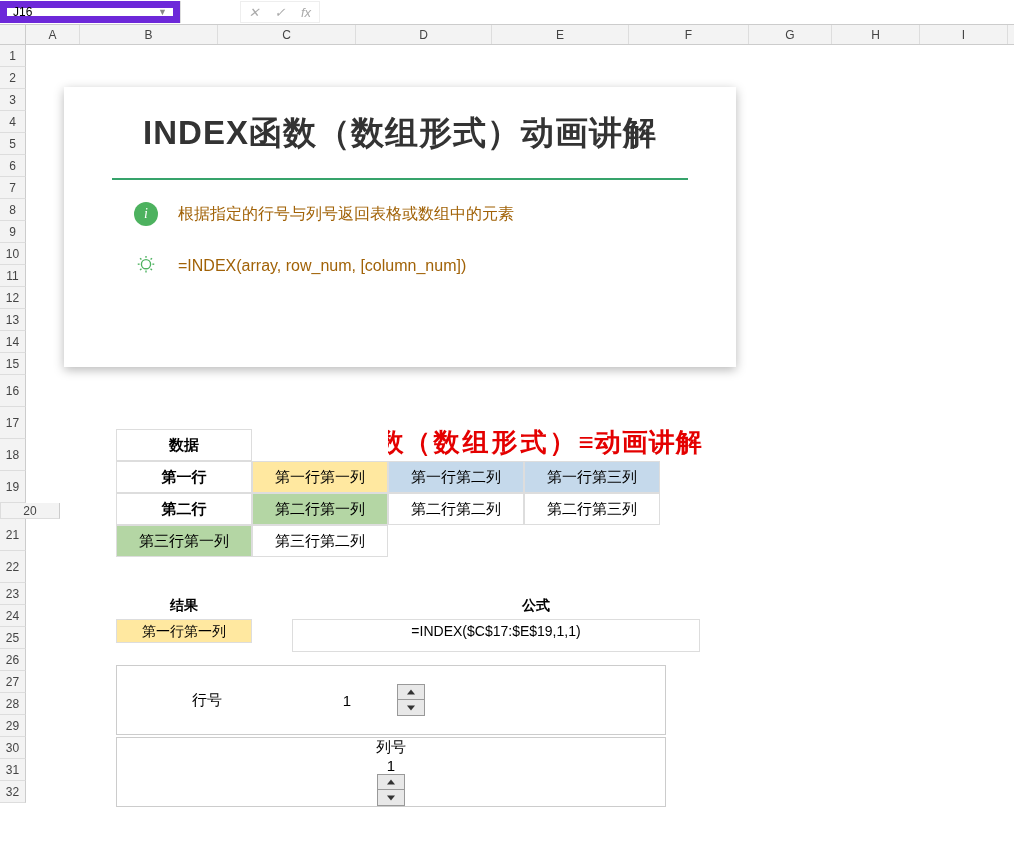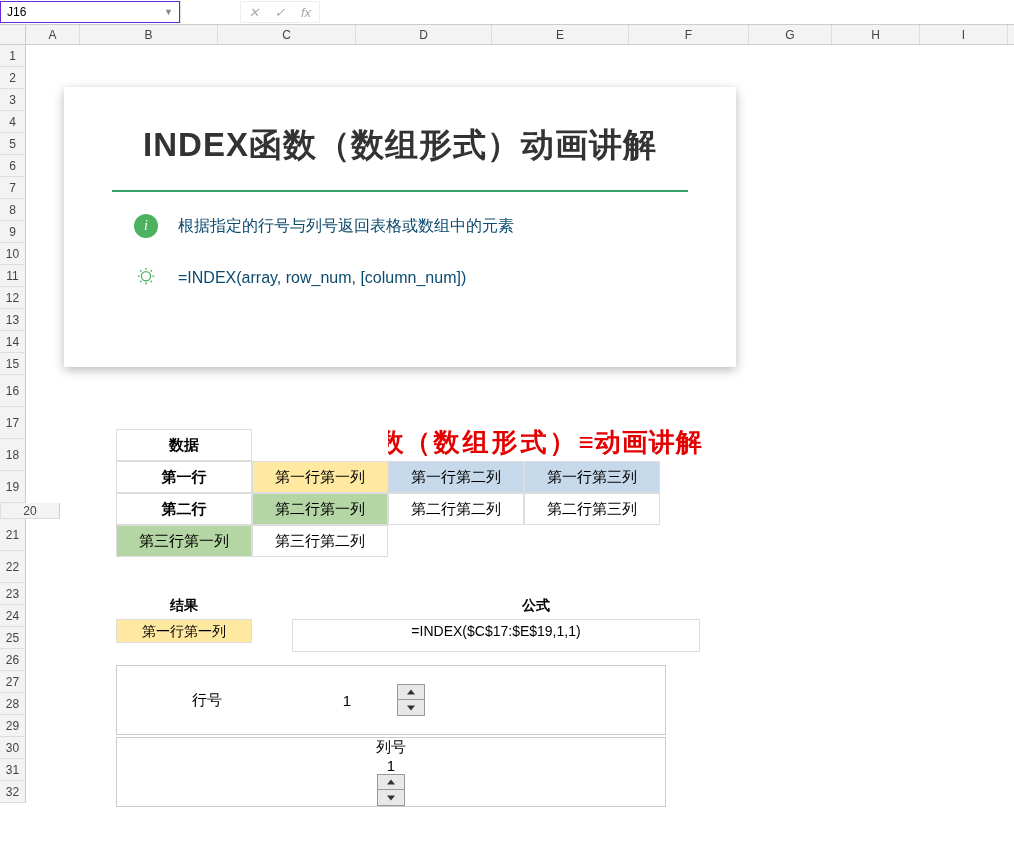--- a/index.html
+++ b/index.html
@@ -1,47 +1,47 @@
 <!DOCTYPE html>
 <html><head>
 <meta charset="utf-8">
 <style>
 * { box-sizing: border-box; margin: 0; padding: 0; }
 body { font-family: "Microsoft YaHei", Arial, sans-serif; background: #fff; width: 1014px; height: 850px; overflow: hidden; position: relative; }
 
 
 .formula-bar { display: flex; align-items: center; height: 25px; border-bottom: 1px solid #ccc; background: #fff; }
-.name-box { width: 180px; border: 1px solid #6d28d9; height: 22px; display: flex; align-items: center; padding: 0 6px; font-size: 12px; background: #fff; }
+.name-box { width: 180px; border: 7px solid #6d28d9; height: 22px; display: flex; align-items: center; padding: 0 6px; font-size: 12px; background: #fff; }
 .nb-text { flex: 1; }
 .nb-chev { color: #888; font-size: 9px; }
 .gap { width: 60px; height: 22px; border-left: 1px solid #ddd; }
 .fb-icons { display: flex; align-items: center; gap: 0; border: 1px solid #eee; height: 22px; }
 .fb-icon { width: 26px; display: flex; align-items: center; justify-content: center; color: #aaa; font-size: 13px; font-style: italic; }
 .fb-input { flex: 1; height: 22px; padding: 0 8px; font-size: 12px; }
 
 
 .grid { position: relative; }
 .col-headers { display: flex; height: 20px; background: #f3f3f3; border-bottom: 1px solid #ccc; }
 .corner { width: 26px; border-right: 1px solid #ccc; background: #f3f3f3; }
 .ch { border-right: 1px solid #ddd; text-align: center; font-size: 12px; color: #444; line-height: 20px; }
 .row-headers { position: absolute; left: 0; top: 20px; width: 26px; }
 .rh { height: 22px; border-bottom: 1px solid #ddd; border-right: 1px solid #ccc; background: #f3f3f3; text-align: center; font-size: 12px; color: #444; line-height: 22px; }
 .rh.tall { height: 32px; line-height: 32px; }
 .rh.gap { height: 16px; line-height: 16px; }
 
 .sheet-area { position: absolute; left: 26px; top: 20px; right: 0; }
 
 
-.card { position: absolute; left: 38px; top: 42px; width: 672px; height: 280px; background: #fff; box-shadow: 0 3px 10px rgba(0,0,0,0.28); padding: 36px 48px; }
+.card { position: absolute; left: 38px; top: 42px; width: 672px; height: 280px; background: #fff; box-shadow: 0 3px 10px rgba(0,0,0,0.28); padding: 24px 48px; }
 .card-title { font-size: 33px; font-weight: bold; color: #333; text-align: center; margin-bottom: 22px; letter-spacing: 1px; }
 .card-hr { border: none; border-top: 2px solid #36a36b; margin-bottom: 22px; }
 .card-row { display: flex; align-items: center; gap: 20px; margin: 10px 0 28px; padding-left: 22px; }
 .info-icon { width: 24px; height: 24px; background: #4db25f; border-radius: 50%; color: #fff; display: flex; align-items: center; justify-content: center; font-size: 14px; font-family: Georgia, serif; font-style: italic; }
 .bulb-icon { width: 24px; height: 24px; display: flex; align-items: center; justify-content: center; }
-.card-text { font-size: 16px; color: #0c4a6e; }
+.card-text { font-size: 16px; color: #a16207; }
 
 
 .data-table { position: absolute; left: 90px; top: 384px; }
 .dt-row { display: flex; }
 .dt-cell { border: 1px solid #ddd; font-size: 15px; text-align: center; display: flex; align-items: center; justify-content: center; }
 .dt-h { width: 136px; height: 32px; font-weight: bold; background: #fff; }
 .dt-h2 { width: 136px; height: 32px; font-weight: bold; }
 .dt-c { width: 136px; height: 32px; }
 .bg-yellow { background: #ffe8a0; }
 .bg-blue { background: #c5d9eb; }

